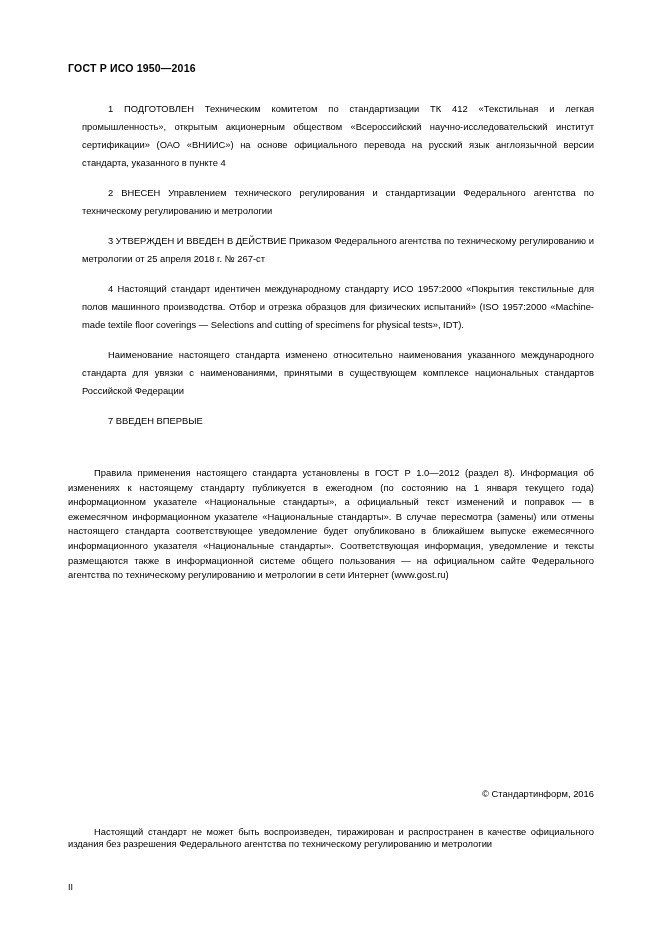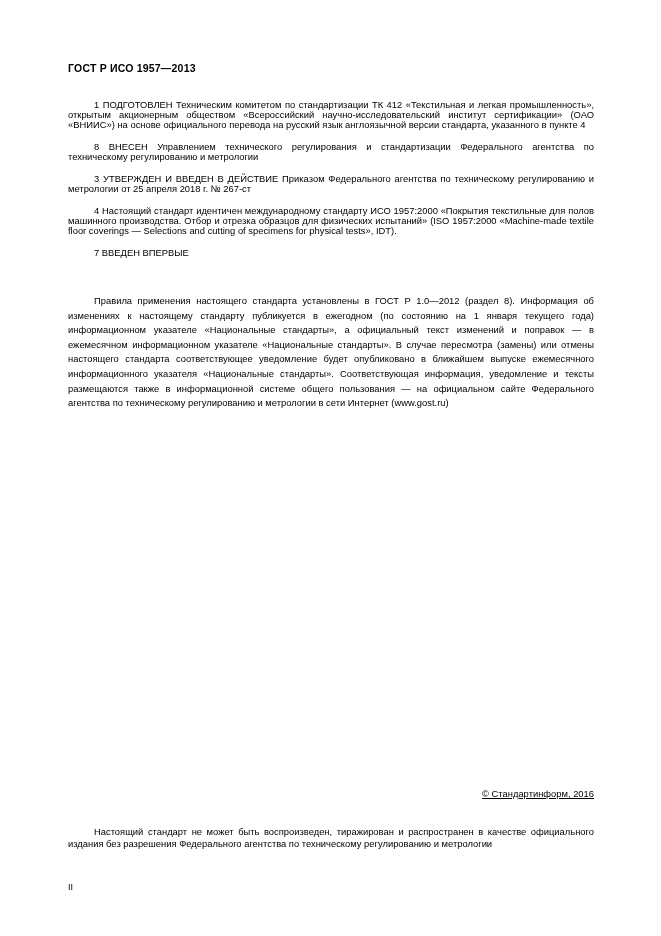--- a/index.html
+++ b/index.html
@@ -37,44 +37,43 @@
   }
   .doc-title {
     font-size: 13px;
     font-weight: bold;
     text-align: center;
     margin: 0 0 22px 0;
     letter-spacing: 0.2px;
   }
   p.para {
     font-size: 9.4px;
-    line-height: 10px;
+    line-height: 18px;
     text-align: justify;
-    margin: 0 0 12px 0;
+    margin: 0 0 12px 14px;
     text-indent: 26px;
     hyphens: manual;
   }
   .italic-block {
     margin-top: 36px;
   }
   p.ital {
     font-size: 9.4px;
     line-height: 14.6px;
     text-align: justify;
     margin: 0;
     text-indent: 26px;
   }
   .copyright {
     position: absolute;
     right: 0;
     top: 726px;
     width: 526px;
     text-align: right;
     font-size: 9.4px;
-    text-decoration: underline;
   }
   .footer-note {
     position: absolute;
     left: 0;
     top: 764px;
     width: 526px;
     font-size: 9.4px;
     line-height: 12px;
     text-align: justify;
     text-indent: 26px;
@@ -85,27 +84,28 @@
     top: 820px;
     font-size: 9px;
   }
 </style>
 </head>
 <body>
 
 <div class="page">
   <div class="content">
 
-    <div class="doc-header">ГОСТ Р ИСО 1957—2013</div>
+    <div class="doc-header">ГОСТ Р ИСО 1950—2016</div>
 
 
     <p class="para">1 ПОДГОТОВЛЕН Техническим комитетом по стандартизации ТК 412 «Текстильная и легкая промышленность», открытым акционерным обществом «Всероссийский научно-исследовательский институт сертификации» (ОАО «ВНИИС») на основе официального перевода на русский язык англоязычной версии стандарта, указанного в пункте 4</p>
-    <p class="para">8 ВНЕСЕН Управлением технического регулирования и стандартизации Федерального агентства по техническому регулированию и метрологии</p>
+    <p class="para">2 ВНЕСЕН Управлением технического регулирования и стандартизации Федерального агентства по техническому регулированию и метрологии</p>
     <p class="para">3 УТВЕРЖДЕН И ВВЕДЕН В ДЕЙСТВИЕ Приказом Федерального агентства по техническому регулированию и метрологии от 25 апреля 2018 г. № 267-ст</p>
     <p class="para">4 Настоящий стандарт идентичен международному стандарту ИСО 1957:2000 «Покрытия текстильные для полов машинного производства. Отбор и отрезка образцов для физических испытаний» (ISO 1957:2000 «Machine-made textile floor coverings — Selections and cutting of specimens for physical tests», IDT).</p>
+    <p class="para">Наименование настоящего стандарта изменено относительно наименования указанного международного стандарта для увязки с наименованиями, принятыми в существующем комплексе национальных стандартов Российской Федерации</p>
     <p class="para">7 ВВЕДЕН ВПЕРВЫЕ</p>
 
     <div class="italic-block">
       <p class="ital">Правила применения настоящего стандарта установлены в ГОСТ Р 1.0—2012 (раздел 8). Информация об изменениях к настоящему стандарту публикуется в ежегодном (по состоянию на 1 января текущего года) информационном указателе «Национальные стандарты», а официальный текст изменений и поправок — в ежемесячном информационном указателе «Национальные стандарты». В случае пересмотра (замены) или отмены настоящего стандарта соответствующее уведомление будет опубликовано в ближайшем выпуске ежемесячного информационного указателя «Национальные стандарты». Соответствующая информация, уведомление и тексты размещаются также в информационной системе общего пользования — на официальном сайте Федерального агентства по техническому регулированию и метрологии в сети Интернет (www.gost.ru)</p>
     </div>
 
     <div class="copyright">© Стандартинформ, 2016</div>
 
     <div class="footer-note">Настоящий стандарт не может быть воспроизведен, тиражирован и распространен в качестве официального издания без разрешения Федерального агентства по техническому регулированию и метрологии</div>
 

